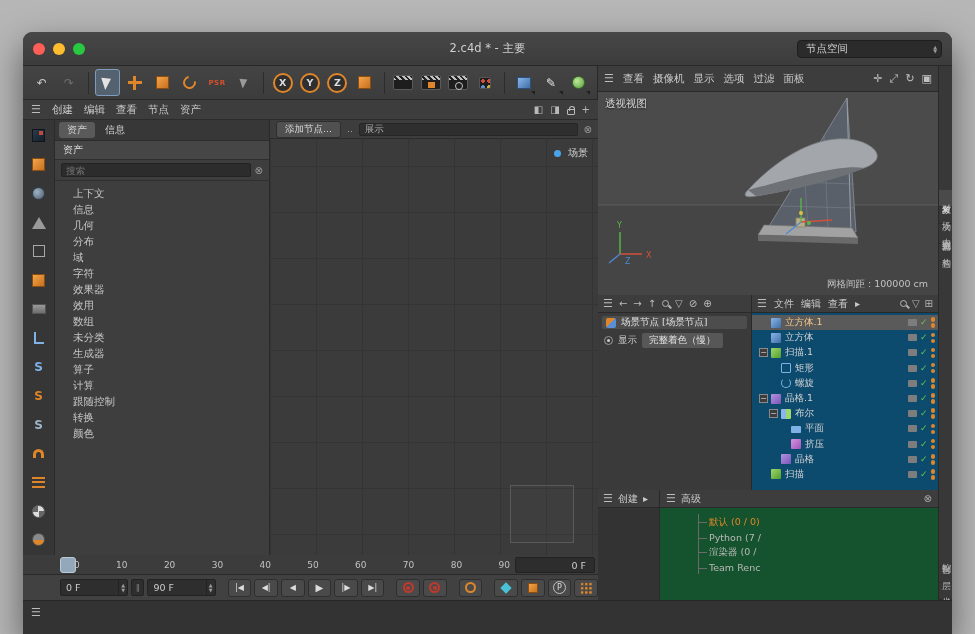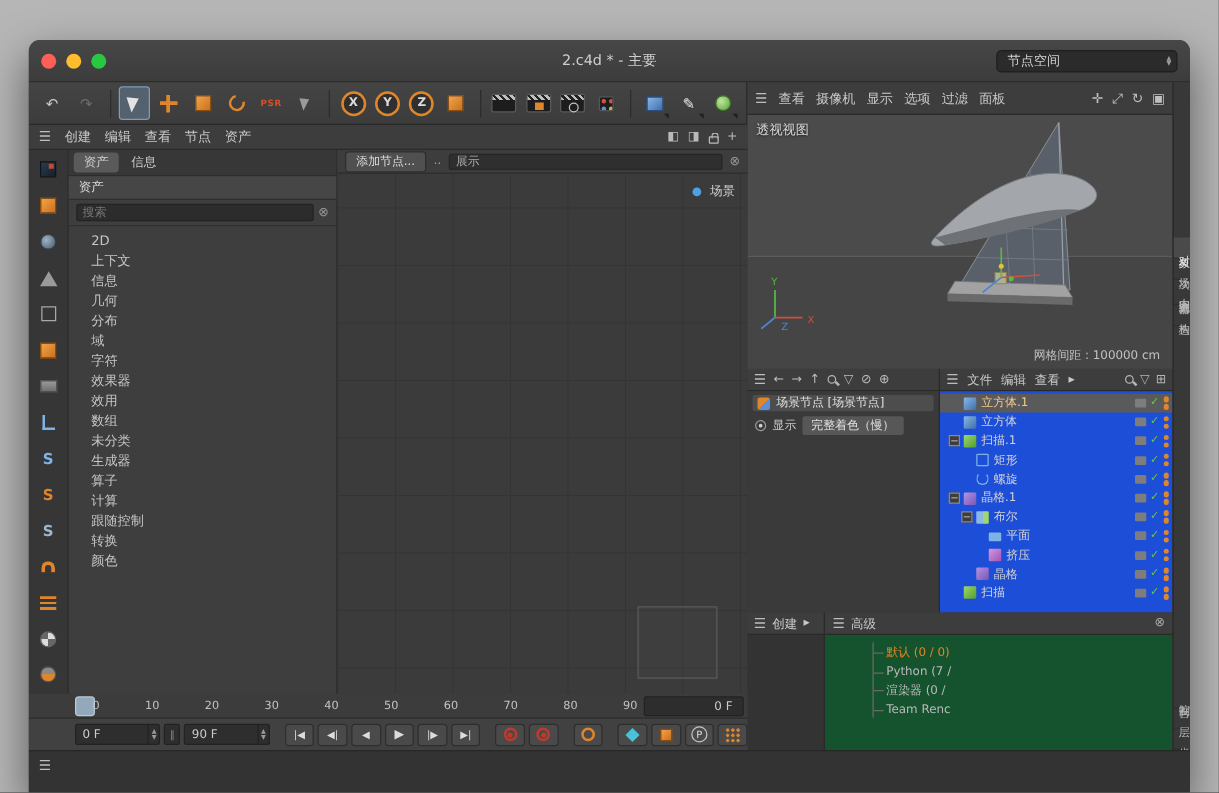--- a/index.html
+++ b/index.html
@@ -100,21 +100,21 @@
 .mag:after{content:"";position:absolute;width:4px;height:1.5px;background:#b5b5b5;transform:rotate(45deg);right:-4px;bottom:-1px}
 
 .snp{position:absolute;left:575px;top:281px;width:154px;height:177px;background:#3a3a3a;border-right:1px solid #292929;padding:3px 4px}
 .snrow1{display:flex;align-items:center;gap:5px;background:#4d4d4d;border-radius:2px;padding:0 4px;font-size:9.5px;color:#e0e0e0}
 .snico{width:10px;height:10px;background:linear-gradient(135deg,#e0862a 50%,#5a8fd8 50%);border-radius:2px}
 .snrow2{display:flex;align-items:center;gap:5px;padding:4px 2px;font-size:9.5px;color:#c6c6c6}
 .snchip{background:#575757;border-radius:2px;padding:1px 7px;color:#e2e2e2}
 .radio{width:9px;height:9px;border:1.5px solid #9a9a9a;border-radius:50%;position:relative}
 .radio:after{content:"";position:absolute;left:1.5px;top:1.5px;width:3px;height:3px;border-radius:50%;background:#cfcfcf}
 
-.om{position:absolute;left:729px;top:281px;width:186px;height:177px;background:#1d4ed8;padding-top:2px;overflow:hidden}
+.om{position:absolute;left:729px;top:281px;width:186px;height:177px;background:#0c4a6e;padding-top:2px;overflow:hidden}
 .omrow{display:flex;align-items:center;height:15.2px;padding:0 3px;font-size:9.5px;color:#d2d2d2}
 .omrow.sel{background:#5a5a5a;color:#f3c98a}
 .omind{display:inline-block;height:1px}
 .d0{width:4px}.d1x{width:14px}.d2x{width:24px}
 .exp{width:9px;height:9px;border:1px solid #8a8a8a;background:#3d3d3d;color:#ccc;font-size:8px;line-height:7px;text-align:center;margin-right:3px;flex:none}
 .exp:before{content:"\2212"}
 .noexp{width:12px;flex:none}
 .oico{width:10px;height:10px;margin-right:4px;flex:none;border-radius:1px}
 .oico.cube{background:linear-gradient(135deg,#8ab6e8,#3f6ea8)}
 .oico.sweep{background:linear-gradient(135deg,#9fd86a,#4f9e2e)}
@@ -370,21 +370,20 @@
     <div class="atabs">
       <span class="atab active">资产</span>
       <span class="atab">信息</span>
     </div>
     <div class="ahead">资产</div>
     <div class="asearch">
       <input placeholder="搜索" style="">
       <span class="aclear">⊗</span>
     </div>
     <div class="alist">
-      <div class="aitem">2D</div>
       <div class="aitem">上下文</div>
       <div class="aitem">信息</div>
       <div class="aitem">几何</div>
       <div class="aitem">分布</div>
       <div class="aitem">域</div>
       <div class="aitem">字符</div>
       <div class="aitem">效果器</div>
       <div class="aitem">效用</div>
       <div class="aitem">数组</div>
       <div class="aitem">未分类</div>

